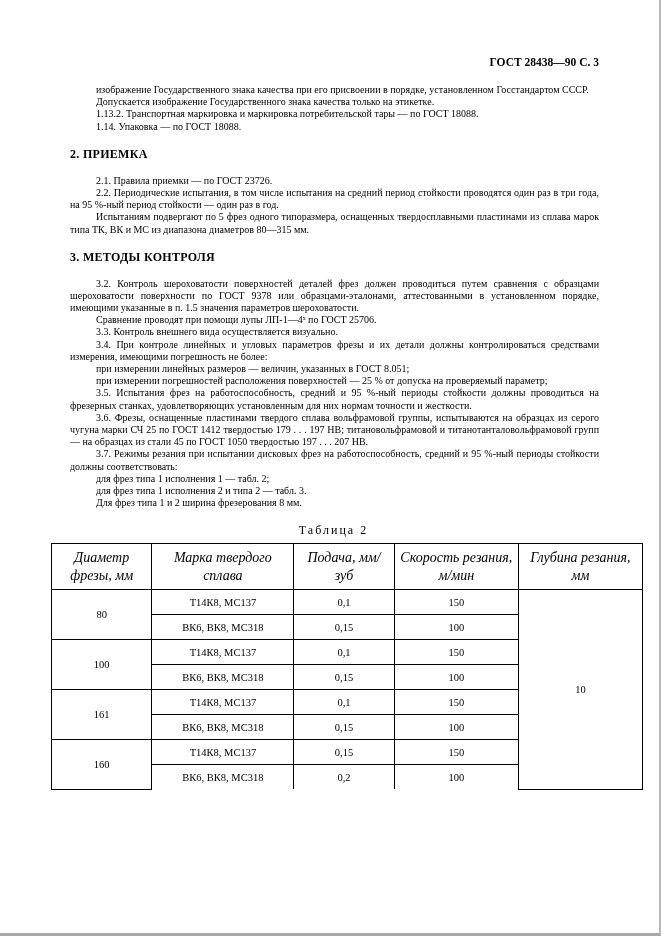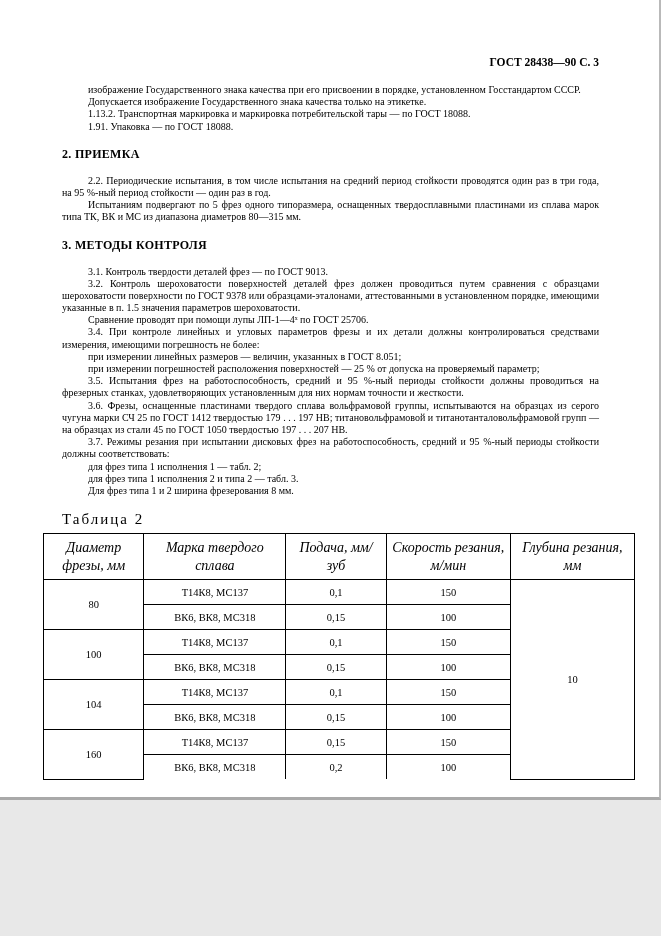--- a/index.html
+++ b/index.html
@@ -3,29 +3,30 @@
 <meta charset="utf-8">
 <style>
   html, body {
     margin: 0;
     padding: 0;
     background: #e8e8e8;
   }
   .page {
     position: relative;
     width: 661px;
-    height: 800px;
+    height: 936px;
     margin: 0 auto;
     background: #ffffff;
     border-right: 2px solid #b9b9b9;
     border-bottom: 3px solid #a9a9a9;
     box-sizing: border-box;
     font-family: "Liberation Serif", "DejaVu Serif", serif;
     color: #000;
     overflow: hidden;
+    padding-left: 8px;
   }
   .content {
     padding: 56px 60px 0 62px;
   }
   .doc-ref {
     text-align: right;
     font-weight: bold;
     font-size: 11.5px;
     margin-bottom: 16px;
   }
@@ -37,22 +38,22 @@
     text-align: justify;
   }
   h2.sec-head {
     text-align: left;
     font-size: 12px;
     font-weight: bold;
     margin: 14px 0 13px 0;
     letter-spacing: 0.3px;
   }
   .tbl-caption {
-    text-align: left;
-    font-size: 15px;
+    text-align: center;
+    font-size: 12px;
     letter-spacing: 2px;
     margin: 14px 2px 5px 0;
   }
   table.t2 {
     border-collapse: collapse;
     width: 592px;
     margin-left: -19px;
     font-size: 10.5px;
     table-layout: fixed;
   }
@@ -83,32 +84,33 @@
 <body>
 
 <div class="page">
   <div class="content">
 
     <div class="doc-ref">ГОСТ 28438—90 С. 3</div>
 
     <p class="body-par">изображение Государственного знака качества при его присвоении в порядке, установленном Госстандартом СССР.</p>
     <p class="body-par">Допускается изображение Государственного знака качества только на этикетке.</p>
     <p class="body-par">1.13.2. Транспортная маркировка и маркировка потребительской тары — по ГОСТ 18088.</p>
-    <p class="body-par">1.91. Упаковка — по ГОСТ 18088.</p>
+    <p class="body-par">1.14. Упаковка — по ГОСТ 18088.</p>
 
     <h2 class="sec-head">2. ПРИЕМКА</h2>
 
+    <p class="body-par">2.1. Правила приемки — по ГОСТ 23726.</p>
     <p class="body-par">2.2. Периодические испытания, в том числе испытания на средний период стойкости проводятся один раз в три года, на 95 %-ный период стойкости — один раз в год.</p>
     <p class="body-par">Испытаниям подвергают по 5 фрез одного типоразмера, оснащенных твердосплавными пластинами из сплава марок типа ТК, ВК и МС из диапазона диаметров 80—315 мм.</p>
 
     <h2 class="sec-head">3. МЕТОДЫ КОНТРОЛЯ</h2>
 
-    <p class="body-par">3.1. Контроль твердости деталей фрез — по ГОСТ 9013.</p>
     <p class="body-par">3.2. Контроль шероховатости поверхностей деталей фрез должен проводиться путем сравнения с образцами шероховатости поверхности по ГОСТ 9378 или образцами-эталонами, аттестованными в установленном порядке, имеющими указанные в п. 1.5 значения параметров шероховатости.</p>
     <p class="body-par">Сравнение проводят при помощи лупы ЛП-1—4ˣ по ГОСТ 25706.</p>
+    <p class="body-par">3.3. Контроль внешнего вида осуществляется визуально.</p>
     <p class="body-par">3.4. При контроле линейных и угловых параметров фрезы и их детали должны контролироваться средствами измерения, имеющими погрешность не более:</p>
     <p class="body-par">при измерении линейных размеров — величин, указанных в ГОСТ 8.051;</p>
     <p class="body-par">при измерении погрешностей расположения поверхностей — 25 % от допуска на проверяемый параметр;</p>
     <p class="body-par">3.5. Испытания фрез на работоспособность, средний и 95 %-ный периоды стойкости должны проводиться на фрезерных станках, удовлетворяющих установленным для них нормам точности и жесткости.</p>
     <p class="body-par">3.6. Фрезы, оснащенные пластинами твердого сплава вольфрамовой группы, испытываются на образцах из серого чугуна марки СЧ 25 по ГОСТ 1412 твердостью 179 . . . 197 НВ; титановольфрамовой и титанотанталовольфрамовой групп — на образцах из стали 45 по ГОСТ 1050 твердостью 197 . . . 207 НВ.</p>
     <p class="body-par">3.7. Режимы резания при испытании дисковых фрез на работоспособность, средний и 95 %-ный периоды стойкости должны соответствовать:</p>
     <p class="body-par">для фрез типа 1 исполнения 1 — табл. 2;</p>
     <p class="body-par">для фрез типа 1 исполнения 2 и типа 2 — табл. 3.</p>
     <p class="body-par">Для фрез типа 1 и 2 ширина фрезерования 8 мм.</p>
 
@@ -149,21 +151,21 @@
           <td>Т14К8, МС137</td>
           <td>0,1</td>
           <td>150</td>
         </tr>
         <tr>
           <td>ВК6, ВК8, МС318</td>
           <td>0,15</td>
           <td>100</td>
         </tr>
         <tr>
-          <td rowspan="2">104</td>
+          <td rowspan="2">161</td>
           <td>Т14К8, МС137</td>
           <td>0,1</td>
           <td>150</td>
         </tr>
         <tr>
           <td>ВК6, ВК8, МС318</td>
           <td>0,15</td>
           <td>100</td>
         </tr>
         <tr>

